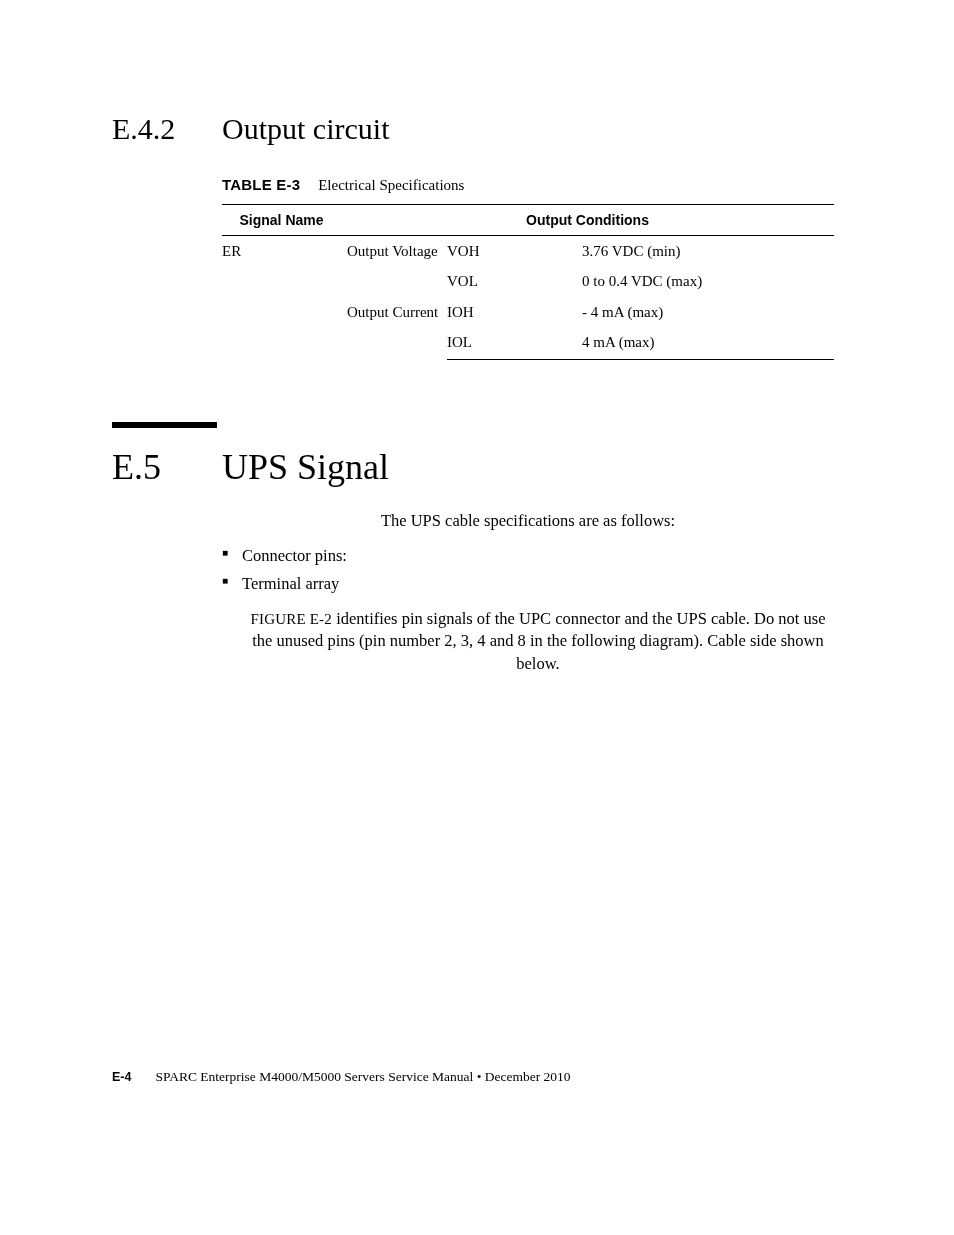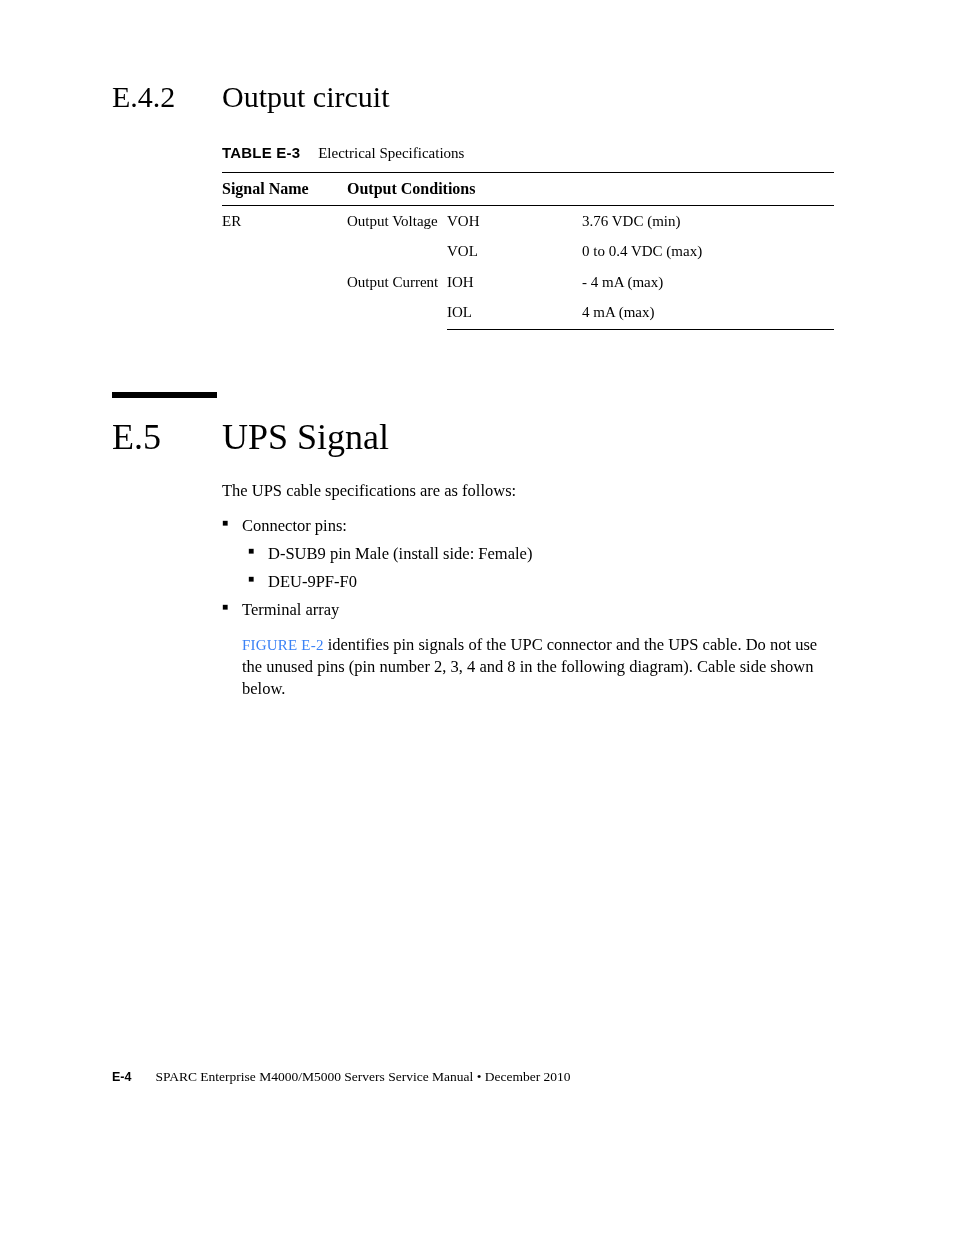--- a/index.html
+++ b/index.html
@@ -7,21 +7,21 @@
     padding: 0;
     background: #ffffff;
     font-family: "Palatino Linotype", "Book Antiqua", Palatino, Georgia, serif;
     color: #000;
     width: 954px;
     height: 1235px;
     position: relative;
     box-sizing: border-box;
   }
   .page {
-    padding: 80px 120px 0 112px;
+    padding: 112px 120px 0 112px;
     box-sizing: border-box;
   }
   .h2-row {
     display: flex;
     align-items: baseline;
     margin-bottom: 30px;
   }
   .h2-num {
     font-size: 30px;
     font-weight: 400;
@@ -45,24 +45,24 @@
     font-size: 15px;
     letter-spacing: 0.2px;
     margin-right: 18px;
   }
   table.spec {
     width: 100%;
     border-collapse: collapse;
     font-size: 15px;
   }
   table.spec thead th {
-    font-family: Liberation Serif, serif;
+    font-family: Liberation Sans, sans-serif;
     font-weight: bold;
-    font-size: 16px;
-    text-align: left;
+    font-size: 14px;
+    text-align: center;
     padding: 7px 6px 7px 0;
     border-top: 1.5px solid #000;
     border-bottom: 1px solid #000;
   }
   table.spec tbody td {
     padding: 5px 6px 5px 0;
     vertical-align: top;
     line-height: 1.35;
   }
   table.spec tbody tr.lastgroup td {
@@ -92,20 +92,21 @@
     flex-shrink: 0;
   }
   .h1-title {
     font-size: 36px;
     font-weight: 400;
   }
   p.body {
     font-size: 16.5px;
     line-height: 1.35;
     margin: 0 0 12px 0;
+    text-align: center;
   }
   ul.sq {
     list-style: none;
     padding: 0;
     margin: 0 0 12px 0;
     font-size: 16.5px;
     line-height: 1.45;
   }
   ul.sq > li {
     position: relative;
@@ -116,21 +117,21 @@
     content: "■";
     position: absolute;
     left: 0;
     top: 2px;
     font-size: 10px;
   }
   ul.sq ul.sq {
     margin: 4px 0 4px 6px;
   }
   .figref {
-    color: #3b82f6;
+    color: #000000;
     font-variant: small-caps;
     font-size: 15px;
     letter-spacing: 0.2px;
   }
   .footer {
     position: absolute;
     left: 112px;
     bottom: 150px;
     font-size: 13.5px;
     font-family: "Palatino Linotype", Palatino, Georgia, serif;
@@ -200,24 +201,20 @@
     <div class="h1-num">E.5</div>
     <div class="h1-title">UPS Signal</div>
   </div>
 
   <div class="content-indent">
     <p class="body">The UPS cable specifications are as follows:</p>
 
     <ul class="sq">
       <li>
         <span>Connector pins:</span>
-        <ul class="sq">
-          <li><span>D-SUB9 pin Male (install side: Female)</span></li>
-          <li><span>DEU-9PF-F0</span></li>
-        </ul>
       </li>
       <li><span>Terminal array</span></li>
     </ul>
 
     <p class="body" style="margin-left:20px">
       <span class="figref">FIGURE E-2</span><span> identifies pin signals of the UPC connector and the UPS cable. Do not use the unused pins (pin number 2, 3, 4 and 8 in the following diagram). Cable side shown below.</span>
     </p>
   </div>
 
 </div>

